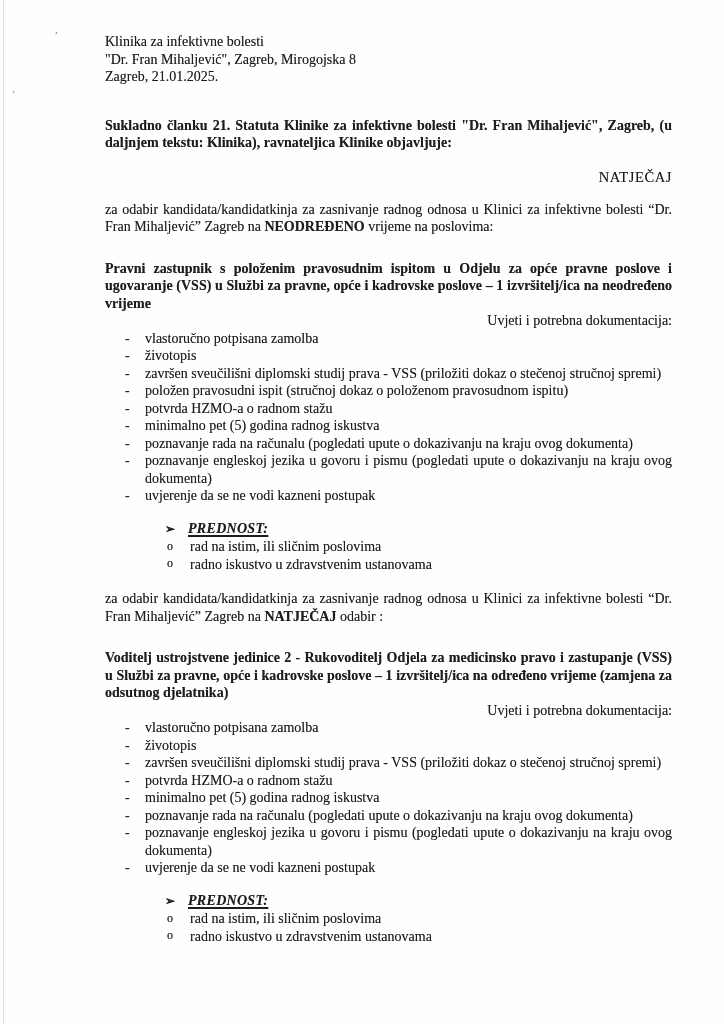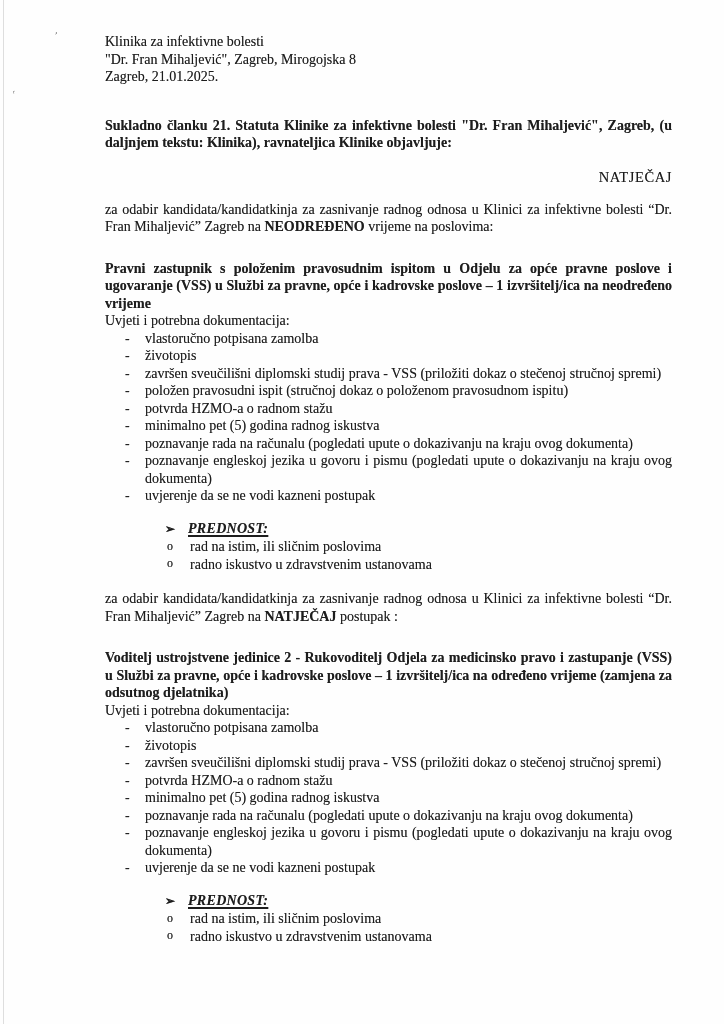--- a/index.html
+++ b/index.html
@@ -35,21 +35,21 @@
     margin-top: 16px;
     font-size: 14.5px;
     font-weight: normal;
     text-align: right;
     letter-spacing: 0.6px;
     line-height: 18px;
   }
   .lead { margin-top: 15px; text-align: justify; }
   .lead-2 { margin-top: 17px; }
   .job-title { margin-top: 24px; font-weight: bold; text-align: justify; }
-  .req-label { margin-top: 0; }
+  .req-label { margin-top: 0; text-align: right; }
   .req-list { list-style: none; }
   .req-list li { position: relative; padding-left: 40px; text-align: justify; }
   .req-list .marker { position: absolute; left: 20px; top: 0; }
   .prednost { margin-top: 15px; }
   .prednost-head {
     padding-left: 60px;
     font-weight: bold;
     display: flex;
     align-items: baseline;
   }
@@ -106,21 +106,21 @@
       <div class="prednost-head">
           <span class="arrow">➢</span>
           <span class="label">PREDNOST:</span>
         </div>
       <ul class="prednost-list">
         <li><span class="marker">o</span><span>rad na istim, ili sličnim poslovima</span></li>
         <li><span class="marker">o</span><span>radno iskustvo u zdravstvenim ustanovama</span></li>
       </ul>
     </div>
 
-    <p class="lead lead-2"><span>za odabir kandidata/kandidatkinja za zasnivanje radnog odnosa u Klinici za infektivne bolesti “Dr. Fran Mihaljević” Zagreb na </span><b>NATJEČAJ</b><span> postupak :</span></p>
+    <p class="lead lead-2"><span>za odabir kandidata/kandidatkinja za zasnivanje radnog odnosa u Klinici za infektivne bolesti “Dr. Fran Mihaljević” Zagreb na </span><b>NATJEČAJ</b><span> odabir :</span></p>
 
     <p class="job-title">Voditelj ustrojstvene jedinice 2 - Rukovoditelj Odjela za medicinsko pravo i zastupanje (VSS) u Službi za pravne, opće i kadrovske poslove – 1 izvršitelj/ica na određeno vrijeme (zamjena za odsutnog djelatnika)</p>
     <p class="req-label">Uvjeti i potrebna dokumentacija:</p>
 
     <ul class="req-list">
       <li><span class="marker">-</span><span>vlastoručno potpisana zamolba</span></li>
       <li><span class="marker">-</span><span>životopis</span></li>
       <li><span class="marker">-</span><span>završen sveučilišni diplomski studij prava - VSS (priložiti dokaz o stečenoj stručnoj spremi)</span></li>
       <li><span class="marker">-</span><span>potvrda HZMO-a o radnom stažu</span></li>
       <li><span class="marker">-</span><span>minimalno pet (5) godina radnog iskustva</span></li>

